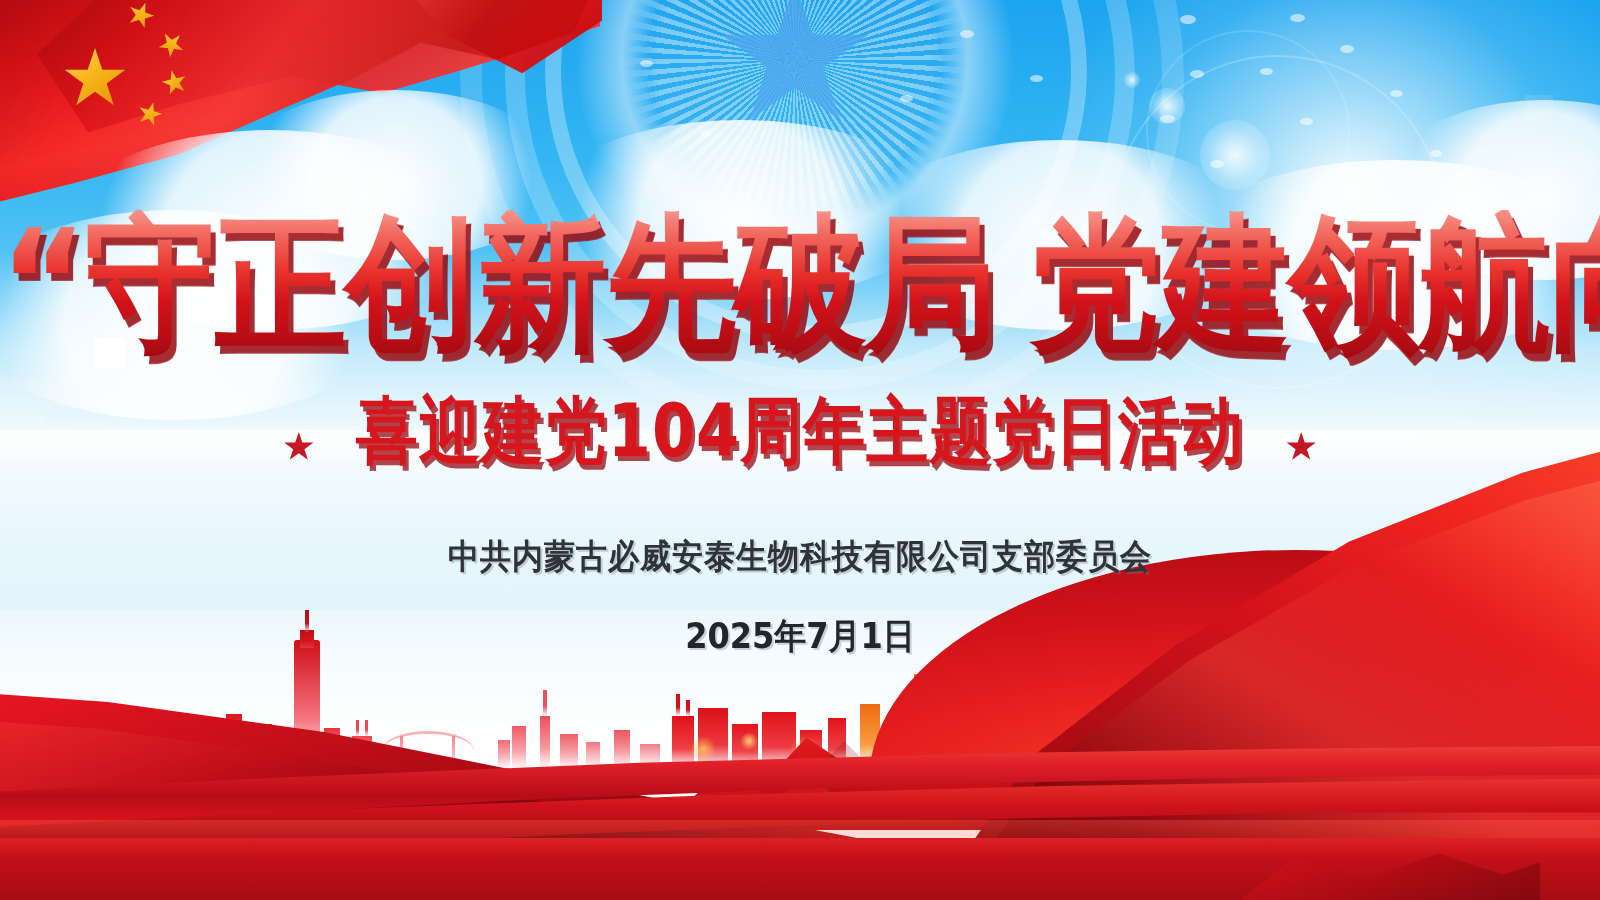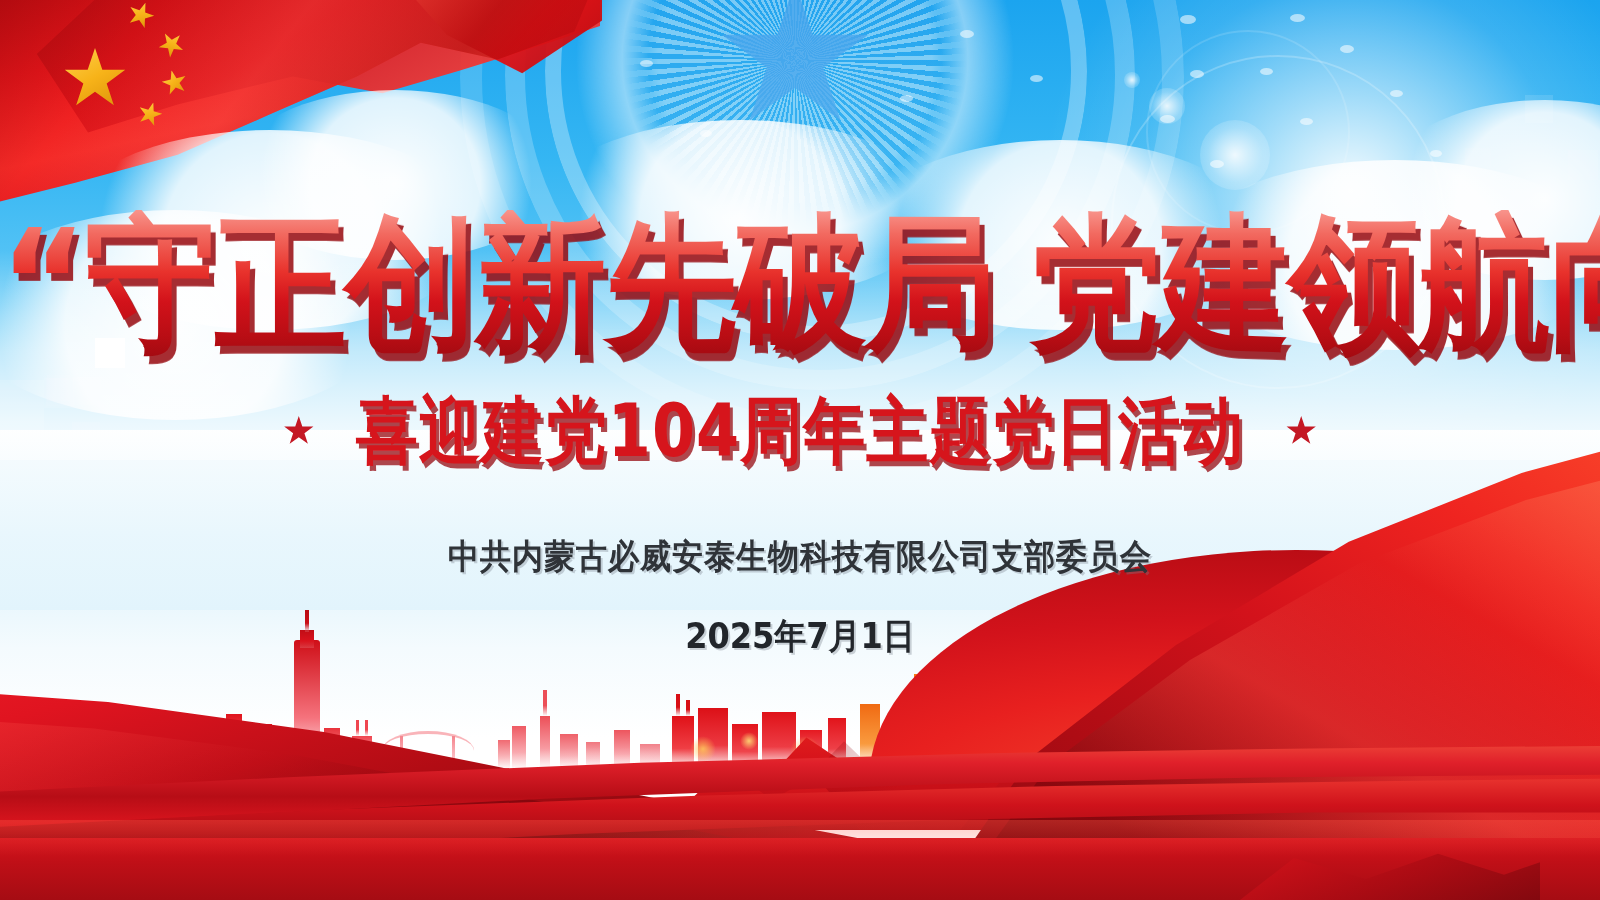--- a/index.html
+++ b/index.html
@@ -147,21 +147,21 @@
     -webkit-background-clip:text;background-clip:text;
     color:transparent;-webkit-text-fill-color:transparent;
     filter:drop-shadow(5px 7px 0 rgba(150,8,14,.85));
     transform:scaleY(1.12);
     transform-origin:top center;
   }
   .headline .gap{display:inline-block;width:34px;}
 
   .subline-wrap{
     position:absolute;left:0;right:0;top:400px;
-    display:flex;align-items:center;justify-content:center;gap:42px;
+    display:flex;align-items:flex-end;justify-content:center;gap:42px;
   }
   .star-deco{
     width:30px;height:30px;background:#c41824;
     clip-path:polygon(50% 0%,61.8% 35.2%,98.8% 35.2%,68.8% 57.2%,80.4% 92.4%,50% 70.6%,19.6% 92.4%,31.2% 57.2%,1.2% 35.2%,38.2% 35.2%);
     flex:0 0 auto;
   }
   .subline{
     font-size:62px;line-height:1;font-weight:bold;letter-spacing:1px;
     white-space:nowrap;
     font-family:"DejaVu Sans","Liberation Sans",sans-serif;

